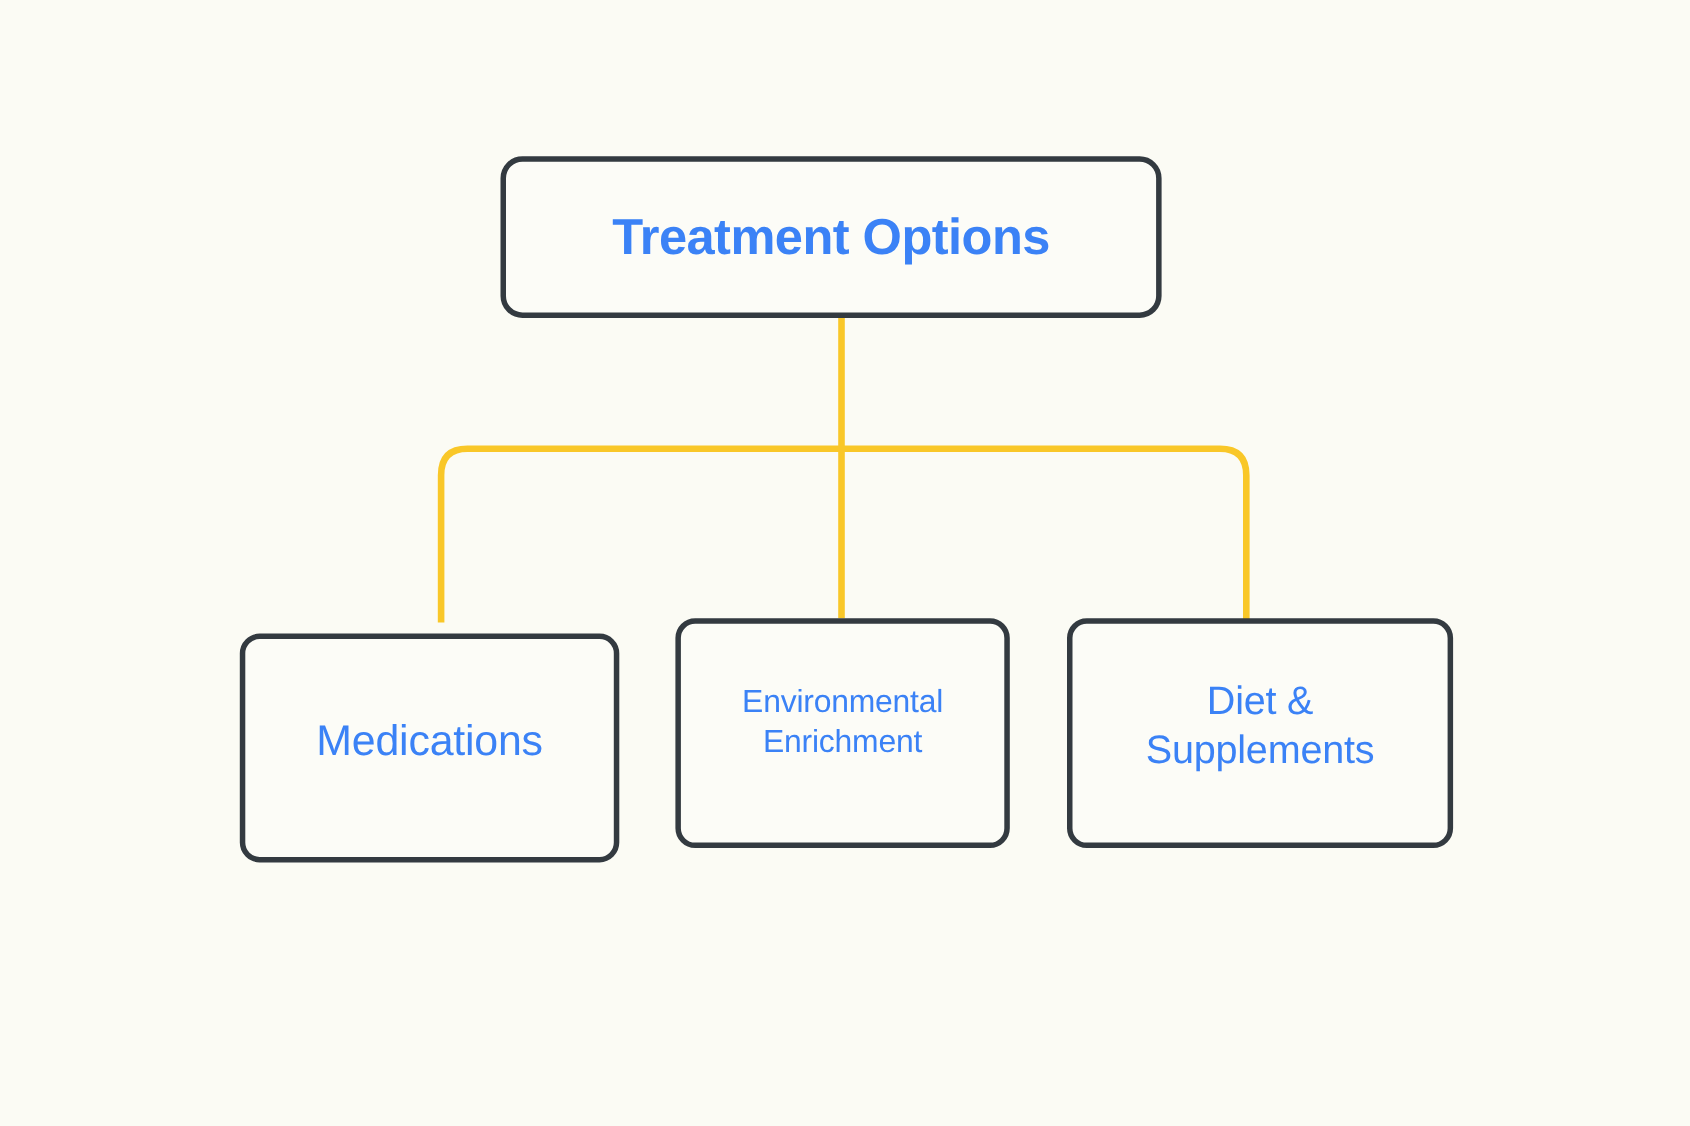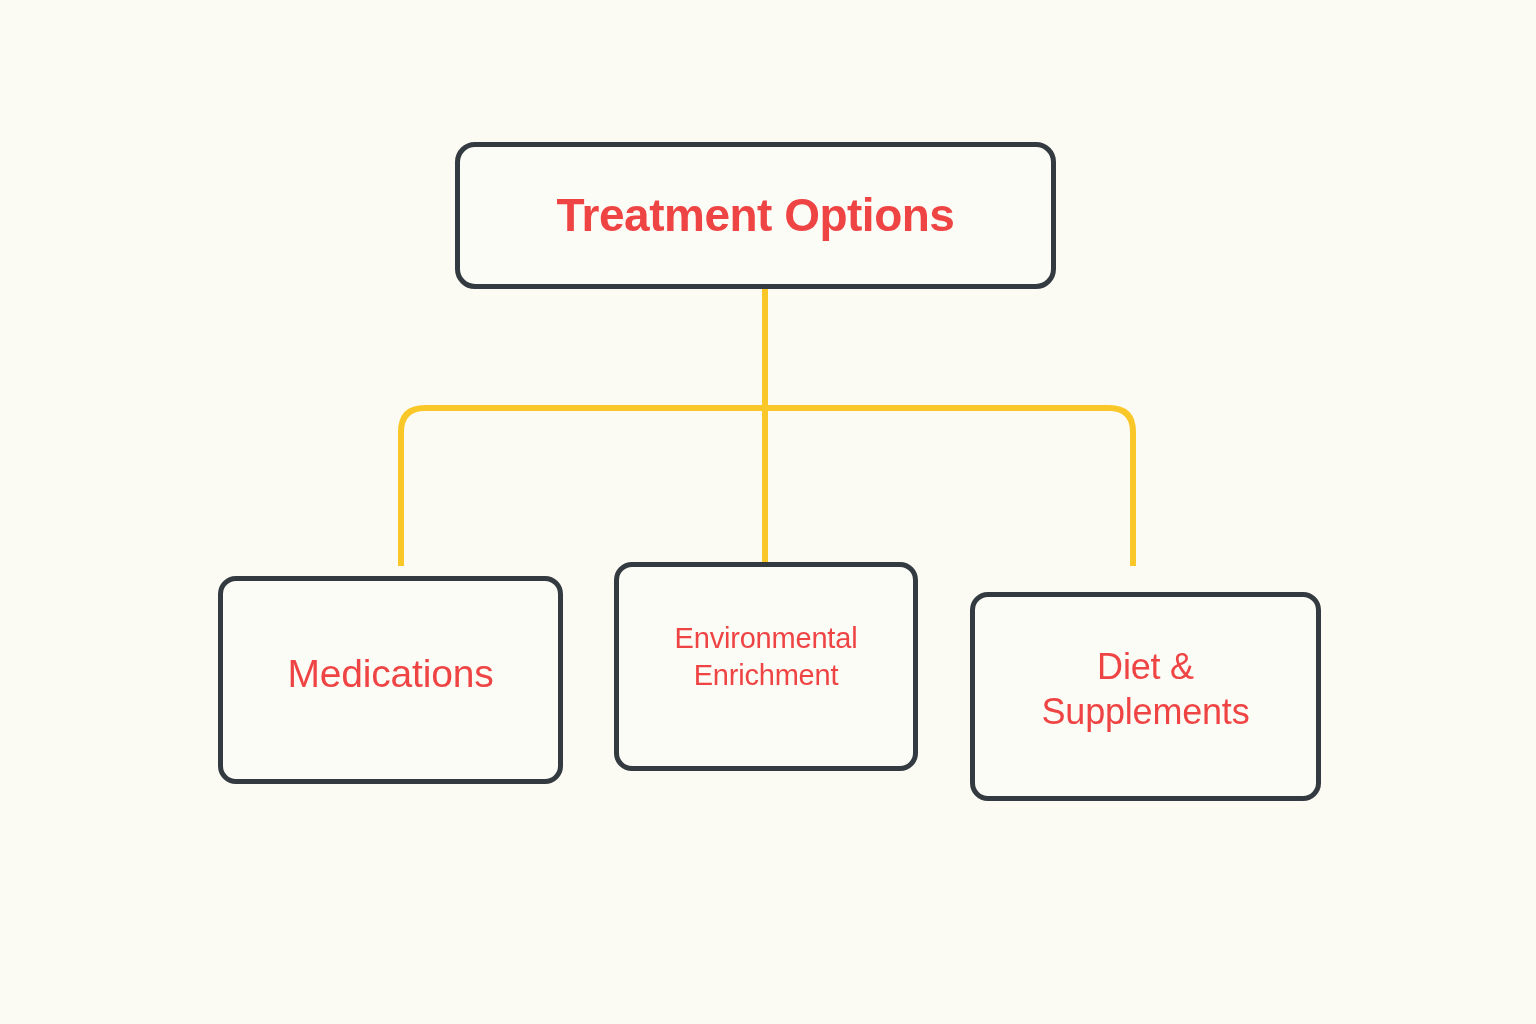--- a/index.html
+++ b/index.html
@@ -30,21 +30,21 @@
   .node {
     position: absolute;
     box-sizing: border-box;
     background: #FCFCF7;
     border: 5px solid #333A40;
     border-radius: 18px;
     display: flex;
     align-items: center;
     justify-content: center;
     text-align: center;
-    color: #ef4444;
+    color: #3b82f6;
   }
   .node-label {
     display: block;
     line-height: 1.18;
     letter-spacing: -0.2px;
     white-space: pre-line;
   }
 
   
   #node-root {
@@ -86,21 +86,20 @@
     position: relative;
     top: -10px;
     line-height: 1.26;
   }
 
   #node-diet {
     left: 970px;
     top: 562px;
     width: 351px;
     height: 209px;
-    margin-top: 30px;
   }
   #node-diet .node-label {
     font-size: 36px;
     font-weight: 400;
     position: relative;
     top: -7px;
     line-height: 1.24;
   }
 </style>
 </head>

